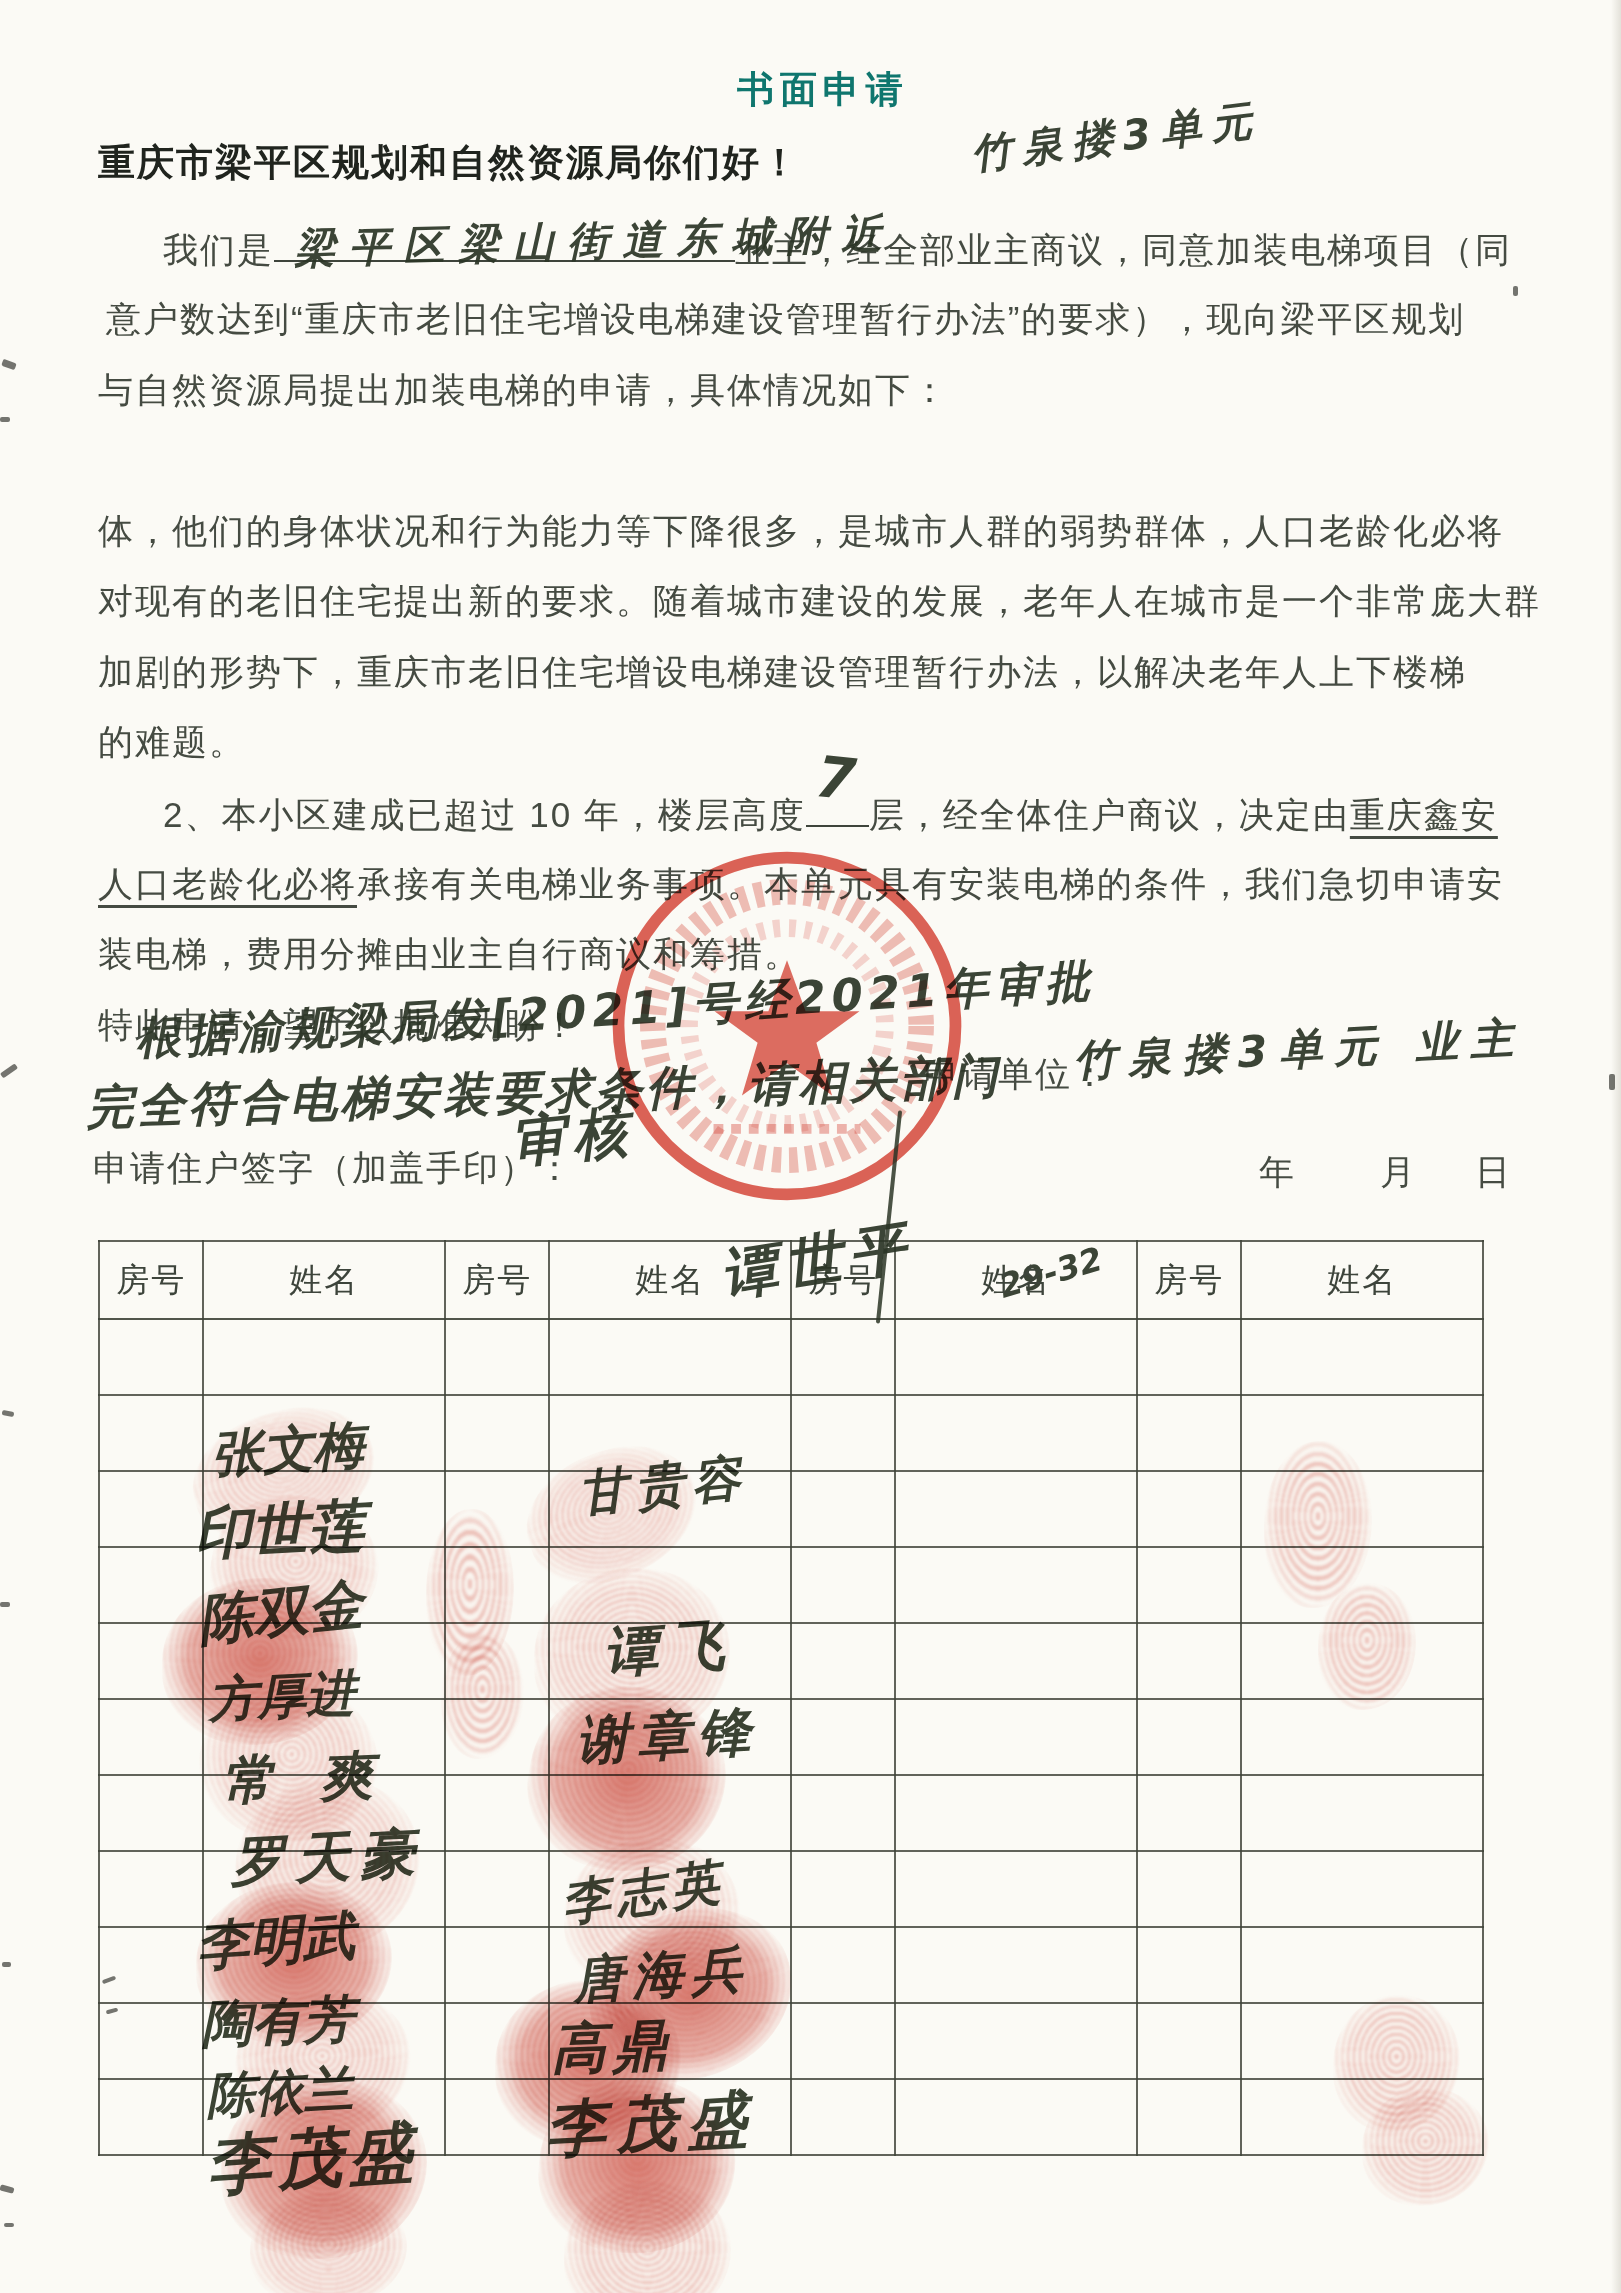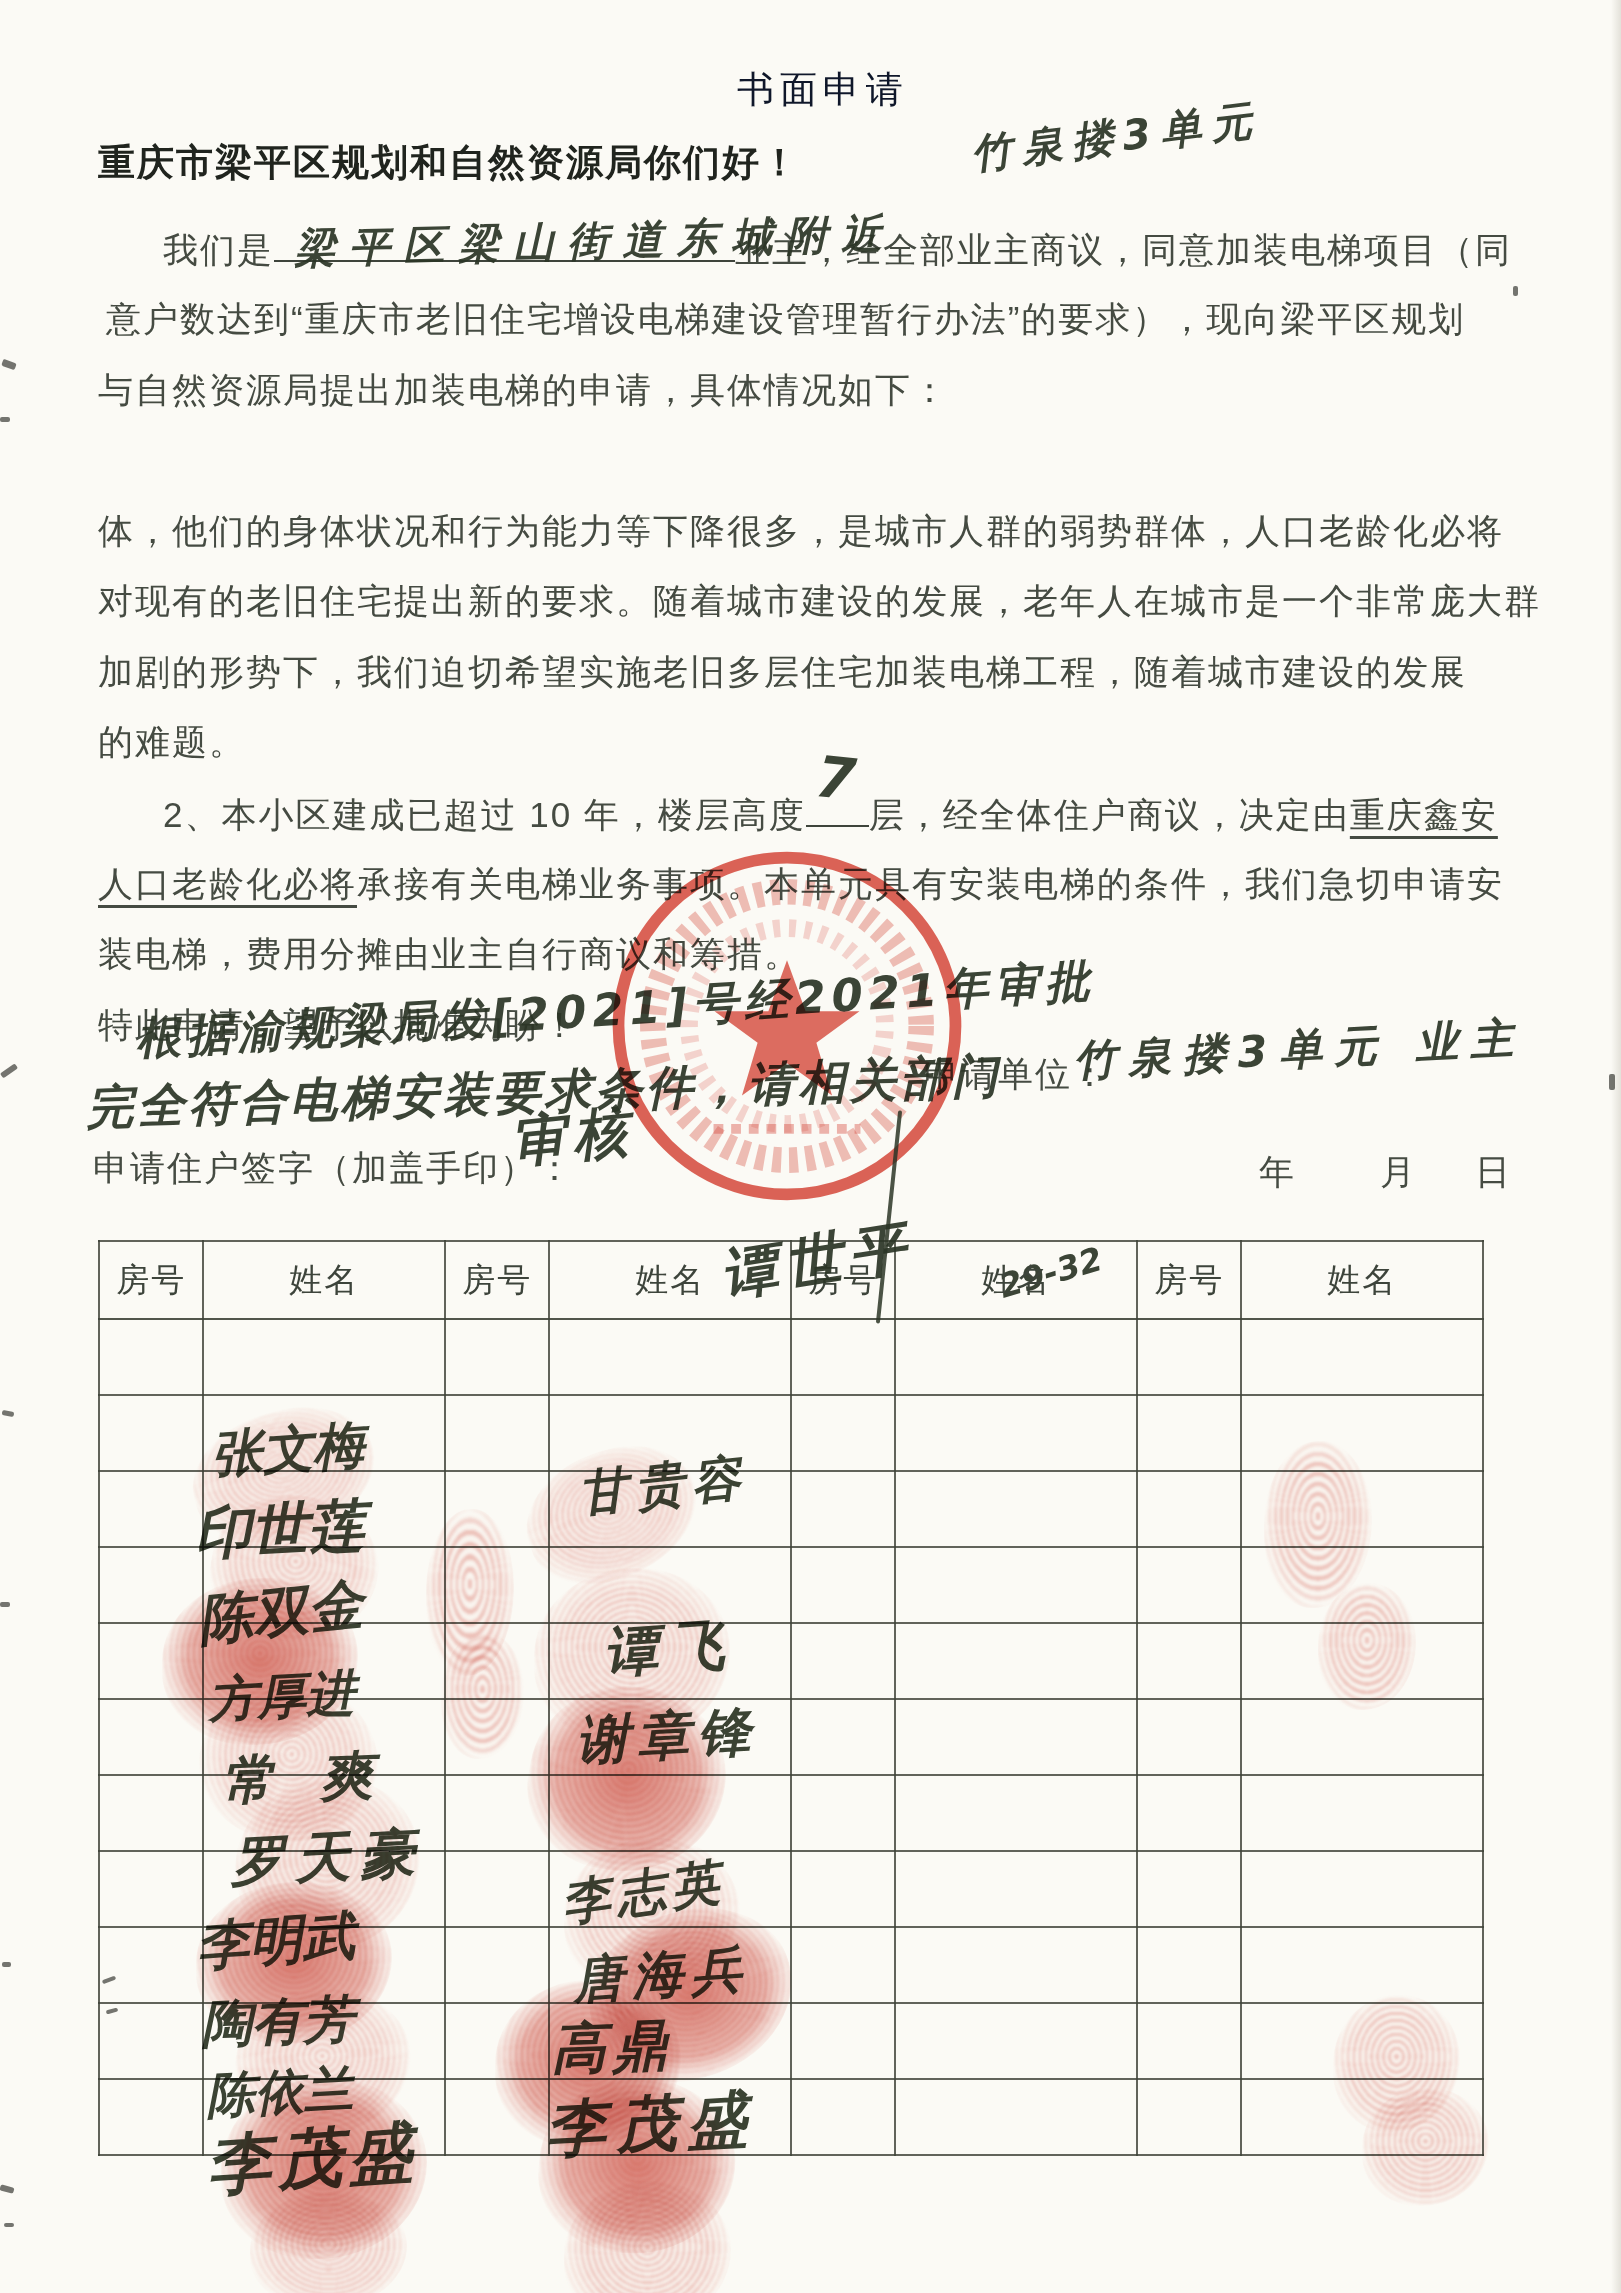--- a/index.html
+++ b/index.html
@@ -7,21 +7,21 @@
     position:relative;
     width:1621px;height:2294px;
     margin:0 auto;
     background:#fbfaf5;
     overflow:hidden;
     font-family:"Liberation Sans","DejaVu Sans",sans-serif;
     color:#424840;
   }
   
   .pt{position:absolute;font-size:35px;letter-spacing:2px;color:#454b42;white-space:nowrap;}
-  .title{font-size:37px;letter-spacing:5.9px;color:#0f172a;}
+  .title{font-size:37px;letter-spacing:5.9px;color:#0f766e;font-weight:bold;}
   .salut{font-size:37px;font-weight:bold;color:#20241e;letter-spacing:2px;}
   .blank{display:inline-block;border-bottom:2.9px solid #3e443b;height:1em;vertical-align:baseline;}
   .ucomp{text-decoration:underline;text-underline-offset:8.8px;text-decoration-thickness:2.5px;}
   
   .hw{
     position:absolute;
     font-family:"DejaVu Sans",sans-serif;
     font-style:italic;font-weight:bold;
     color:#2b3526;white-space:nowrap;opacity:.92;
   }
@@ -80,21 +80,21 @@
 
   <div class="pt" style="left:163px;top:225px;">
     <span>我们是</span><span class="blank" style="width:461px;"></span><span>业主，经全部业主商议，同意加装电梯项目（同</span>
   </div>
   <div class="hw" style="left:294px;top:214px;font-size:41px;letter-spacing:13.7px;transform:rotate(-1.5deg);">梁平区梁山街道东城附近</div>
 
   <div class="pt" style="left:98px;top:296px;margin-left:8px;">意户数达到“重庆市老旧住宅增设电梯建设管理暂行办法”的要求），现向梁平区规划</div>
   <div class="pt" style="left:98px;top:367px;">与自然资源局提出加装电梯的申请，具体情况如下：</div>
   <div class="pt" style="left:98px;top:508px;">体，他们的身体状况和行为能力等下降很多，是城市人群的弱势群体，人口老龄化必将</div>
   <div class="pt" style="left:98px;top:578px;">对现有的老旧住宅提出新的要求。随着城市建设的发展，老年人在城市是一个非常庞大群</div>
-  <div class="pt" style="left:98px;top:649px;">加剧的形势下，我们迫切希望实施老旧多层住宅加装电梯工程，随着城市建设的发展</div>
+  <div class="pt" style="left:98px;top:649px;">加剧的形势下，重庆市老旧住宅增设电梯建设管理暂行办法，以解决老年人上下楼梯</div>
   <div class="pt" style="left:98px;top:719px;">的难题。</div>
 
   <div class="pt" style="left:163px;top:790px;">
     <span>2、本小区建成已超过 10 年，楼层高度</span><span class="blank" style="width:63px;position:relative;"><span class="hw" style="left:9.8px;top:-45px;font-size:57px;transform:rotate(6deg);">7</span></span><span>层，经全体住户商议，决定由</span><span class="ucomp">重庆鑫安</span>
   </div>
   <div class="pt" style="left:98px;top:861px;">
     <span class="ucomp">人口老龄化必将</span><span>承接有关电梯业务事项。本单元具有安装电梯的条件，我们急切申请安</span>
   </div>
   <div class="pt" style="left:98px;top:1002px;">特此申请，望予以批准为盼！</div>
 

